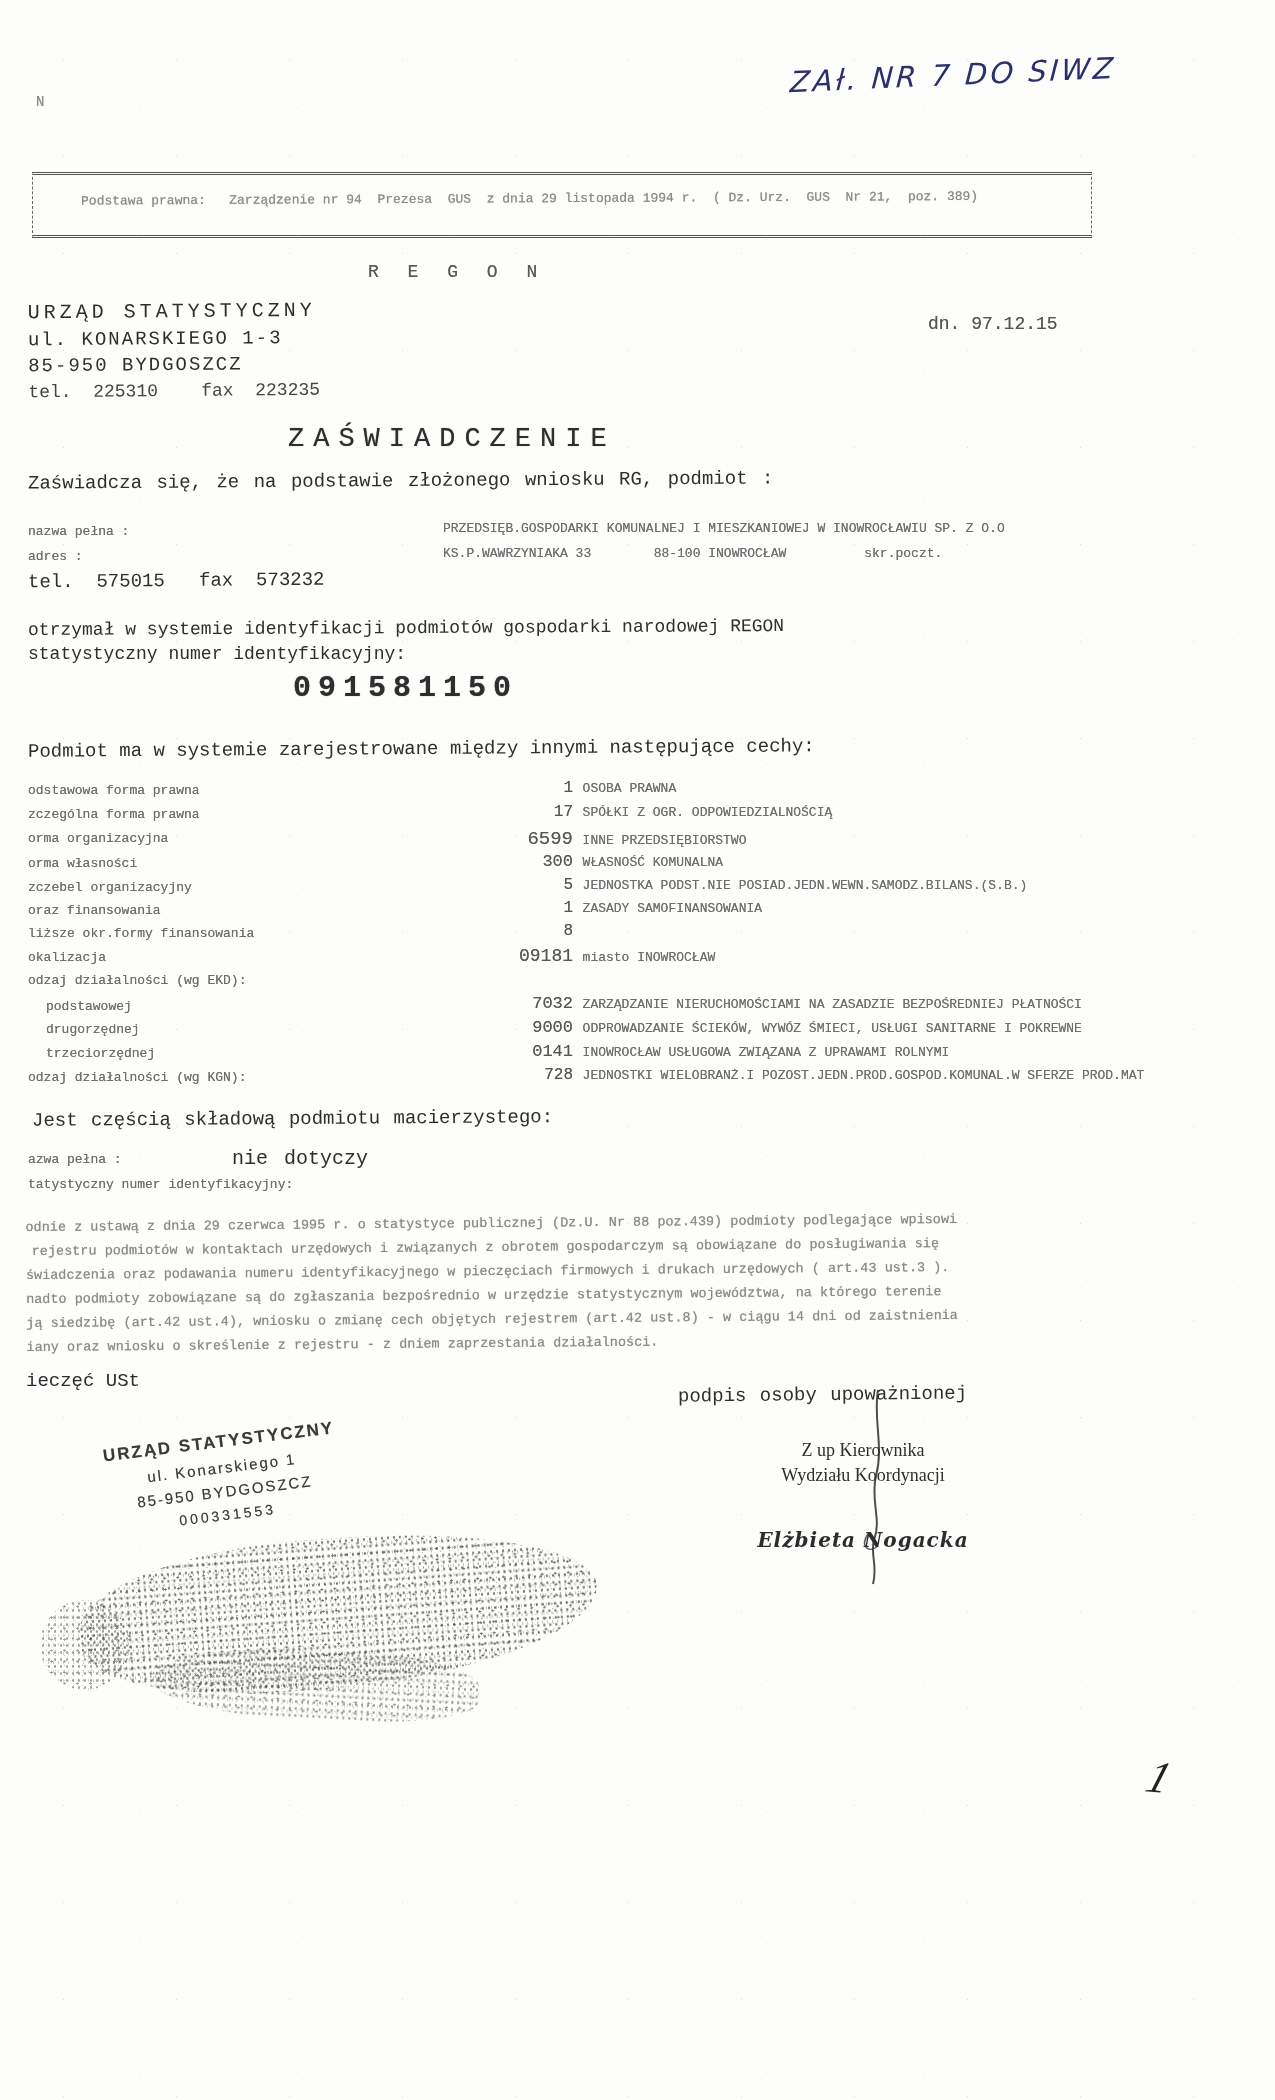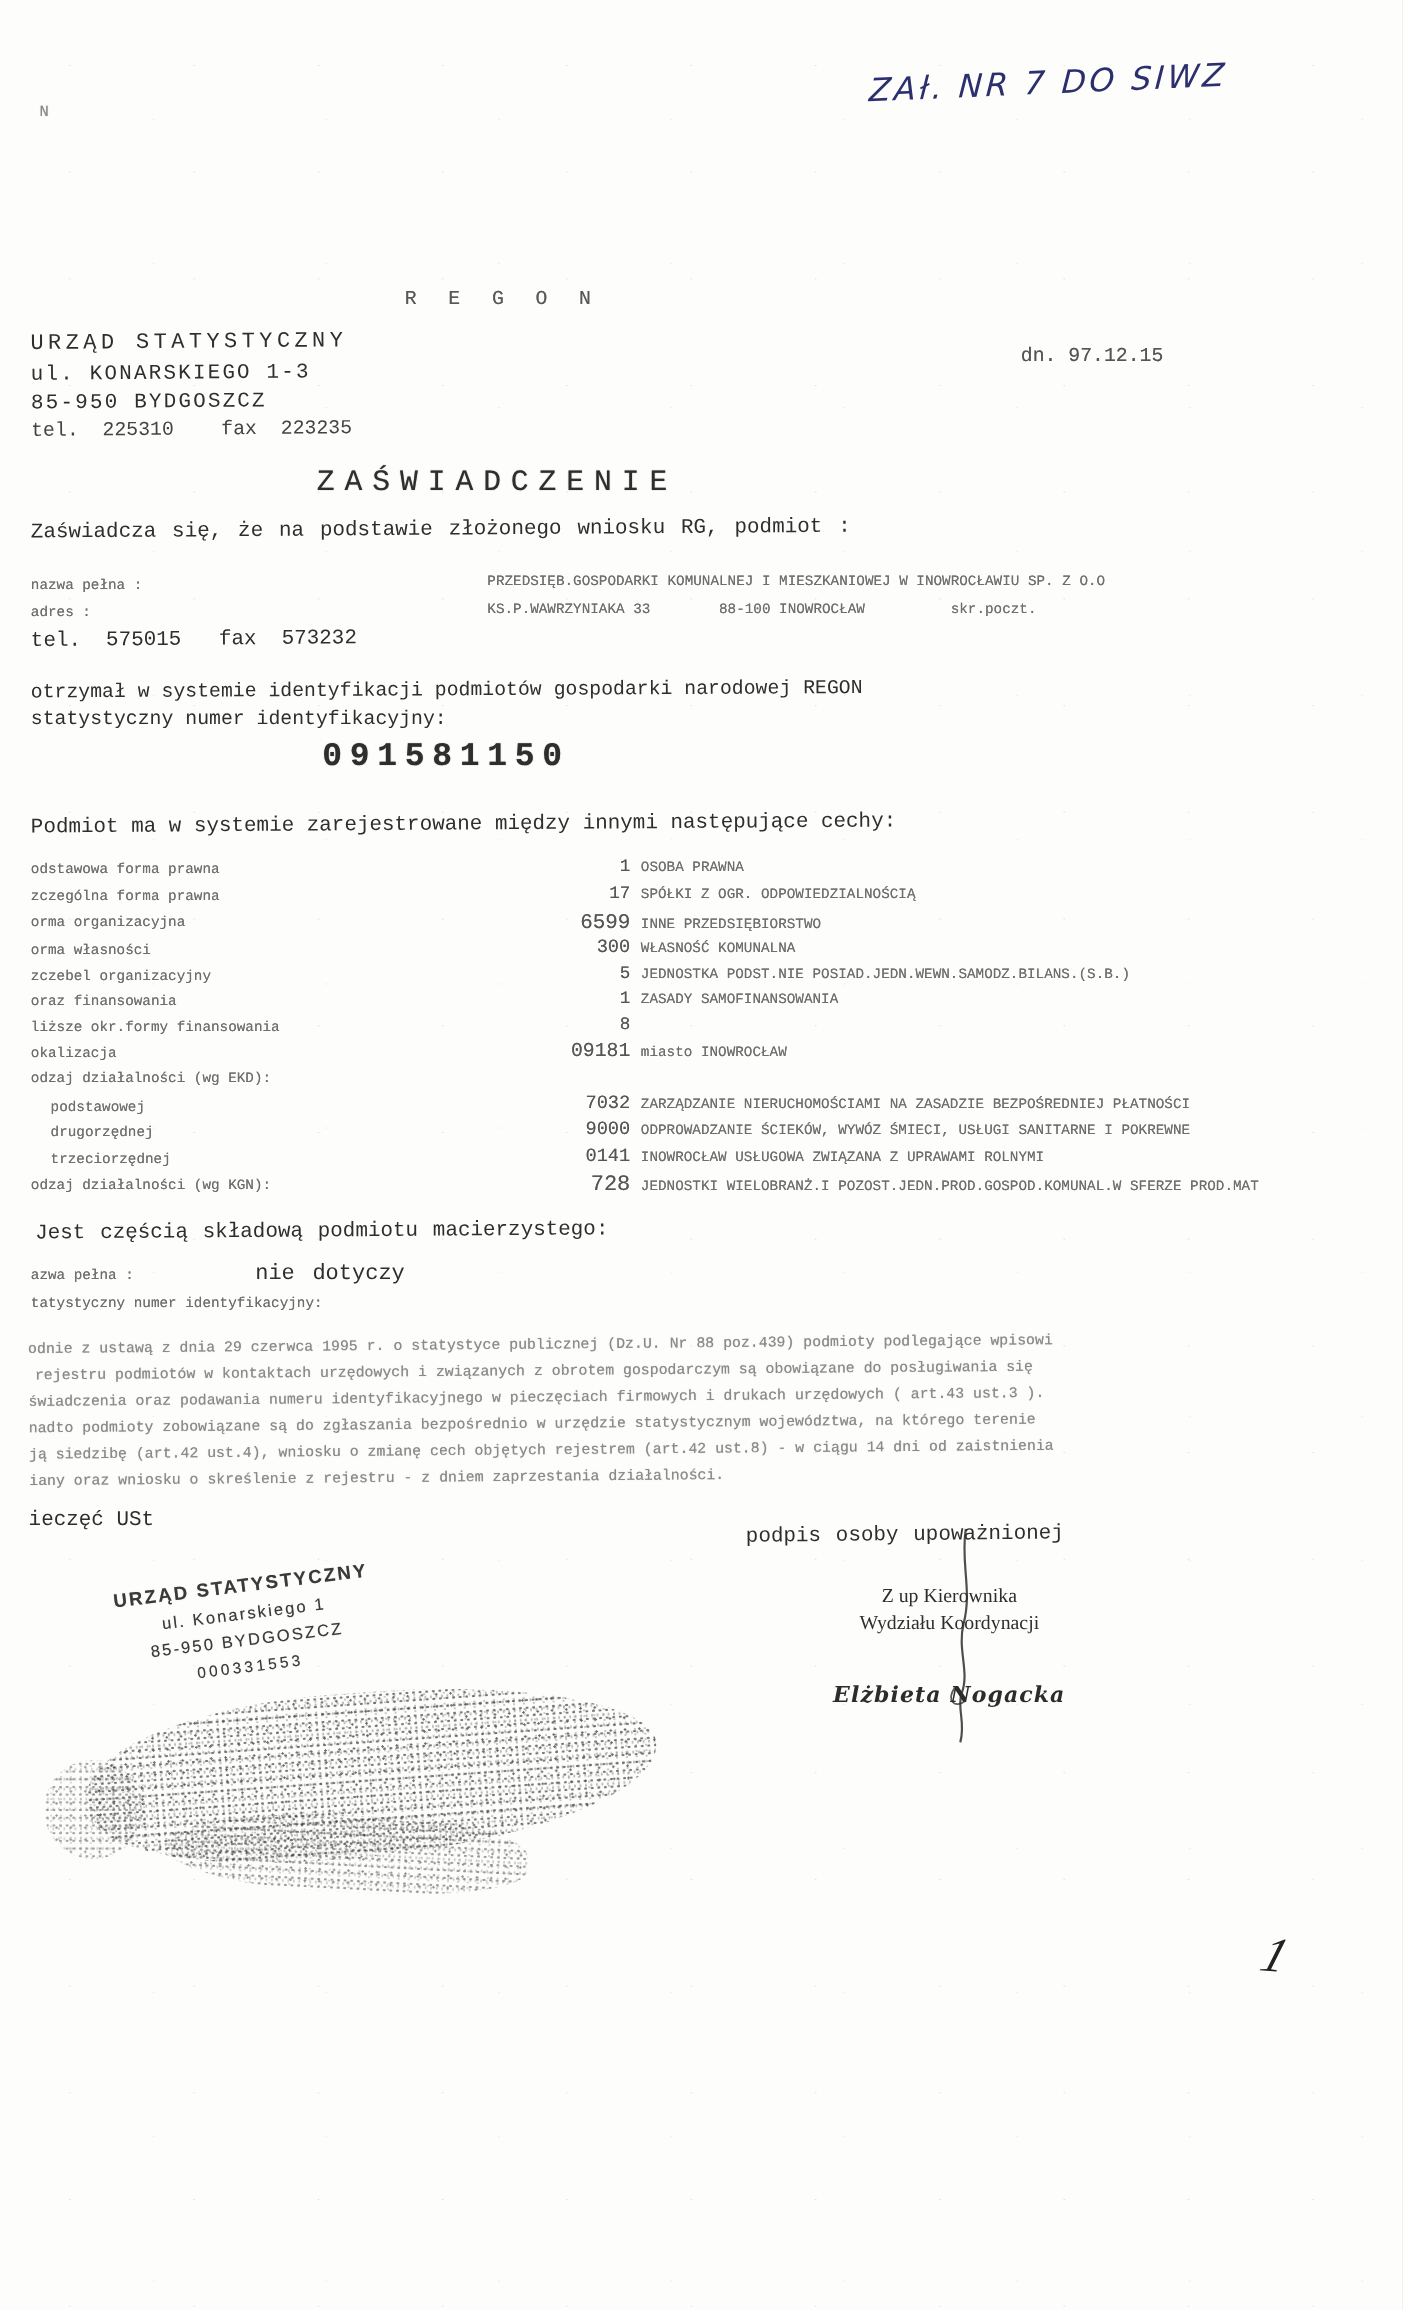--- a/index.html
+++ b/index.html
@@ -44,20 +44,23 @@
 </style>
 </head>
 <body>
 
 <div class="page">
 
   <div class="abs hand" style="left:790px;top:58px;font-size:29px;letter-spacing:3px;transform:rotate(-2.5deg) skewX(-6deg);">ZAł. NR  7 DO SIWZ</div>
 
   <div class="abs faded" style="left:36px;top:94px;font-size:14px;">N</div>
 
+  <div class="abs lawbox" style="left:32px;top:172px;width:1058px;height:60px;">
+    <div class="faded pre" style="font-size:13px;margin:16px 0 0 48px;transform:rotate(-0.3deg);">Podstawa prawna:   Zarządzenie nr 94  Prezesa  GUS  z dnia 29 listopada 1994 r.  ( Dz. Urz.  GUS  Nr 21,  poz. 389)</div>
+  </div>
 
   <div class="abs dotm" style="left:368px;top:262px;font-size:18px;letter-spacing:9px;color:#585858;">R E G O N</div>
 
   <div class="abs" style="left:28px;top:300px;transform:rotate(-0.5deg);">
     <div class="typew" style="font-size:20px;letter-spacing:4px;">URZĄD STATYSTYCZNY</div>
     <div class="typew" style="font-size:19px;letter-spacing:2px;margin-top:5px;">ul. KONARSKIEGO 1-3</div>
     <div class="typew" style="font-size:19px;letter-spacing:2px;margin-top:4px;">85-950 BYDGOSZCZ</div>
     <div class="typew pre" style="font-size:18px;margin-top:5px;color:#444;">tel.  225310    fax  223235</div>
   </div>
 
@@ -108,21 +111,21 @@
   <div class="abs dotm rowlabel" style="left:46px;top:999px;">podstawowej</div>
   <div class="abs" style="left:455px;top:994px;"><span class="rowcode" style="font-size:17px;">7032</span> <span class="dotm rowdesc">ZARZĄDZANIE NIERUCHOMOŚCIAMI NA ZASADZIE BEZPOŚREDNIEJ PŁATNOŚCI</span></div>
 
   <div class="abs dotm rowlabel" style="left:46px;top:1022px;">drugorzędnej</div>
   <div class="abs" style="left:455px;top:1018px;"><span class="rowcode" style="font-size:17px;">9000</span> <span class="dotm rowdesc">ODPROWADZANIE ŚCIEKÓW, WYWÓZ ŚMIECI, USŁUGI SANITARNE I POKREWNE</span></div>
 
   <div class="abs dotm rowlabel" style="left:46px;top:1046px;">trzeciorzędnej</div>
   <div class="abs" style="left:455px;top:1042px;"><span class="rowcode" style="font-size:17px;">0141</span> <span class="dotm rowdesc">INOWROCŁAW USŁUGOWA ZWIĄZANA Z UPRAWAMI ROLNYMI</span></div>
 
   <div class="abs dotm rowlabel" style="left:28px;top:1070px;">odzaj działalności (wg KGN):</div>
-  <div class="abs" style="left:455px;top:1066px;"><span class="rowcode" style="font-size:20px;">728</span> <span class="dotm rowdesc">JEDNOSTKI WIELOBRANŻ.I POZOST.JEDN.PROD.GOSPOD.KOMUNAL.W SFERZE PROD.MAT</span></div>
+  <div class="abs" style="left:455px;top:1066px;"><span class="rowcode" style="font-size:16px;">728</span> <span class="dotm rowdesc">JEDNOSTKI WIELOBRANŻ.I POZOST.JEDN.PROD.GOSPOD.KOMUNAL.W SFERZE PROD.MAT</span></div>
 
   <div class="abs typew" style="left:32px;top:1108px;font-size:19px;transform:rotate(-0.4deg);word-spacing:2px;">Jest częścią składową podmiotu macierzystego:</div>
   <div class="abs dotm rowlabel" style="left:28px;top:1152px;">azwa pełna :</div>
   <div class="abs typew" style="left:232px;top:1147px;font-size:20px;word-spacing:4px;">nie dotyczy</div>
   <div class="abs dotm rowlabel" style="left:28px;top:1177px;">tatystyczny numer identyfikacyjny:</div>
 
   <div class="abs" style="left:26px;top:1212px;transform:rotate(-0.5deg);">
     <div class="faded" style="font-size:13.5px;line-height:24px;">odnie z ustawą z dnia 29 czerwca 1995 r. o statystyce publicznej (Dz.U. Nr 88 poz.439) podmioty podlegające wpisowi</div>
     <div class="faded" style="font-size:13.5px;line-height:24px;margin-left:6px;">rejestru podmiotów w kontaktach urzędowych i związanych z obrotem  gospodarczym  są obowiązane do posługiwania się</div>
     <div class="faded" style="font-size:13.5px;line-height:24px;">świadczenia oraz podawania numeru identyfikacyjnego w pieczęciach firmowych i drukach urzędowych ( art.43 ust.3 ).</div>

